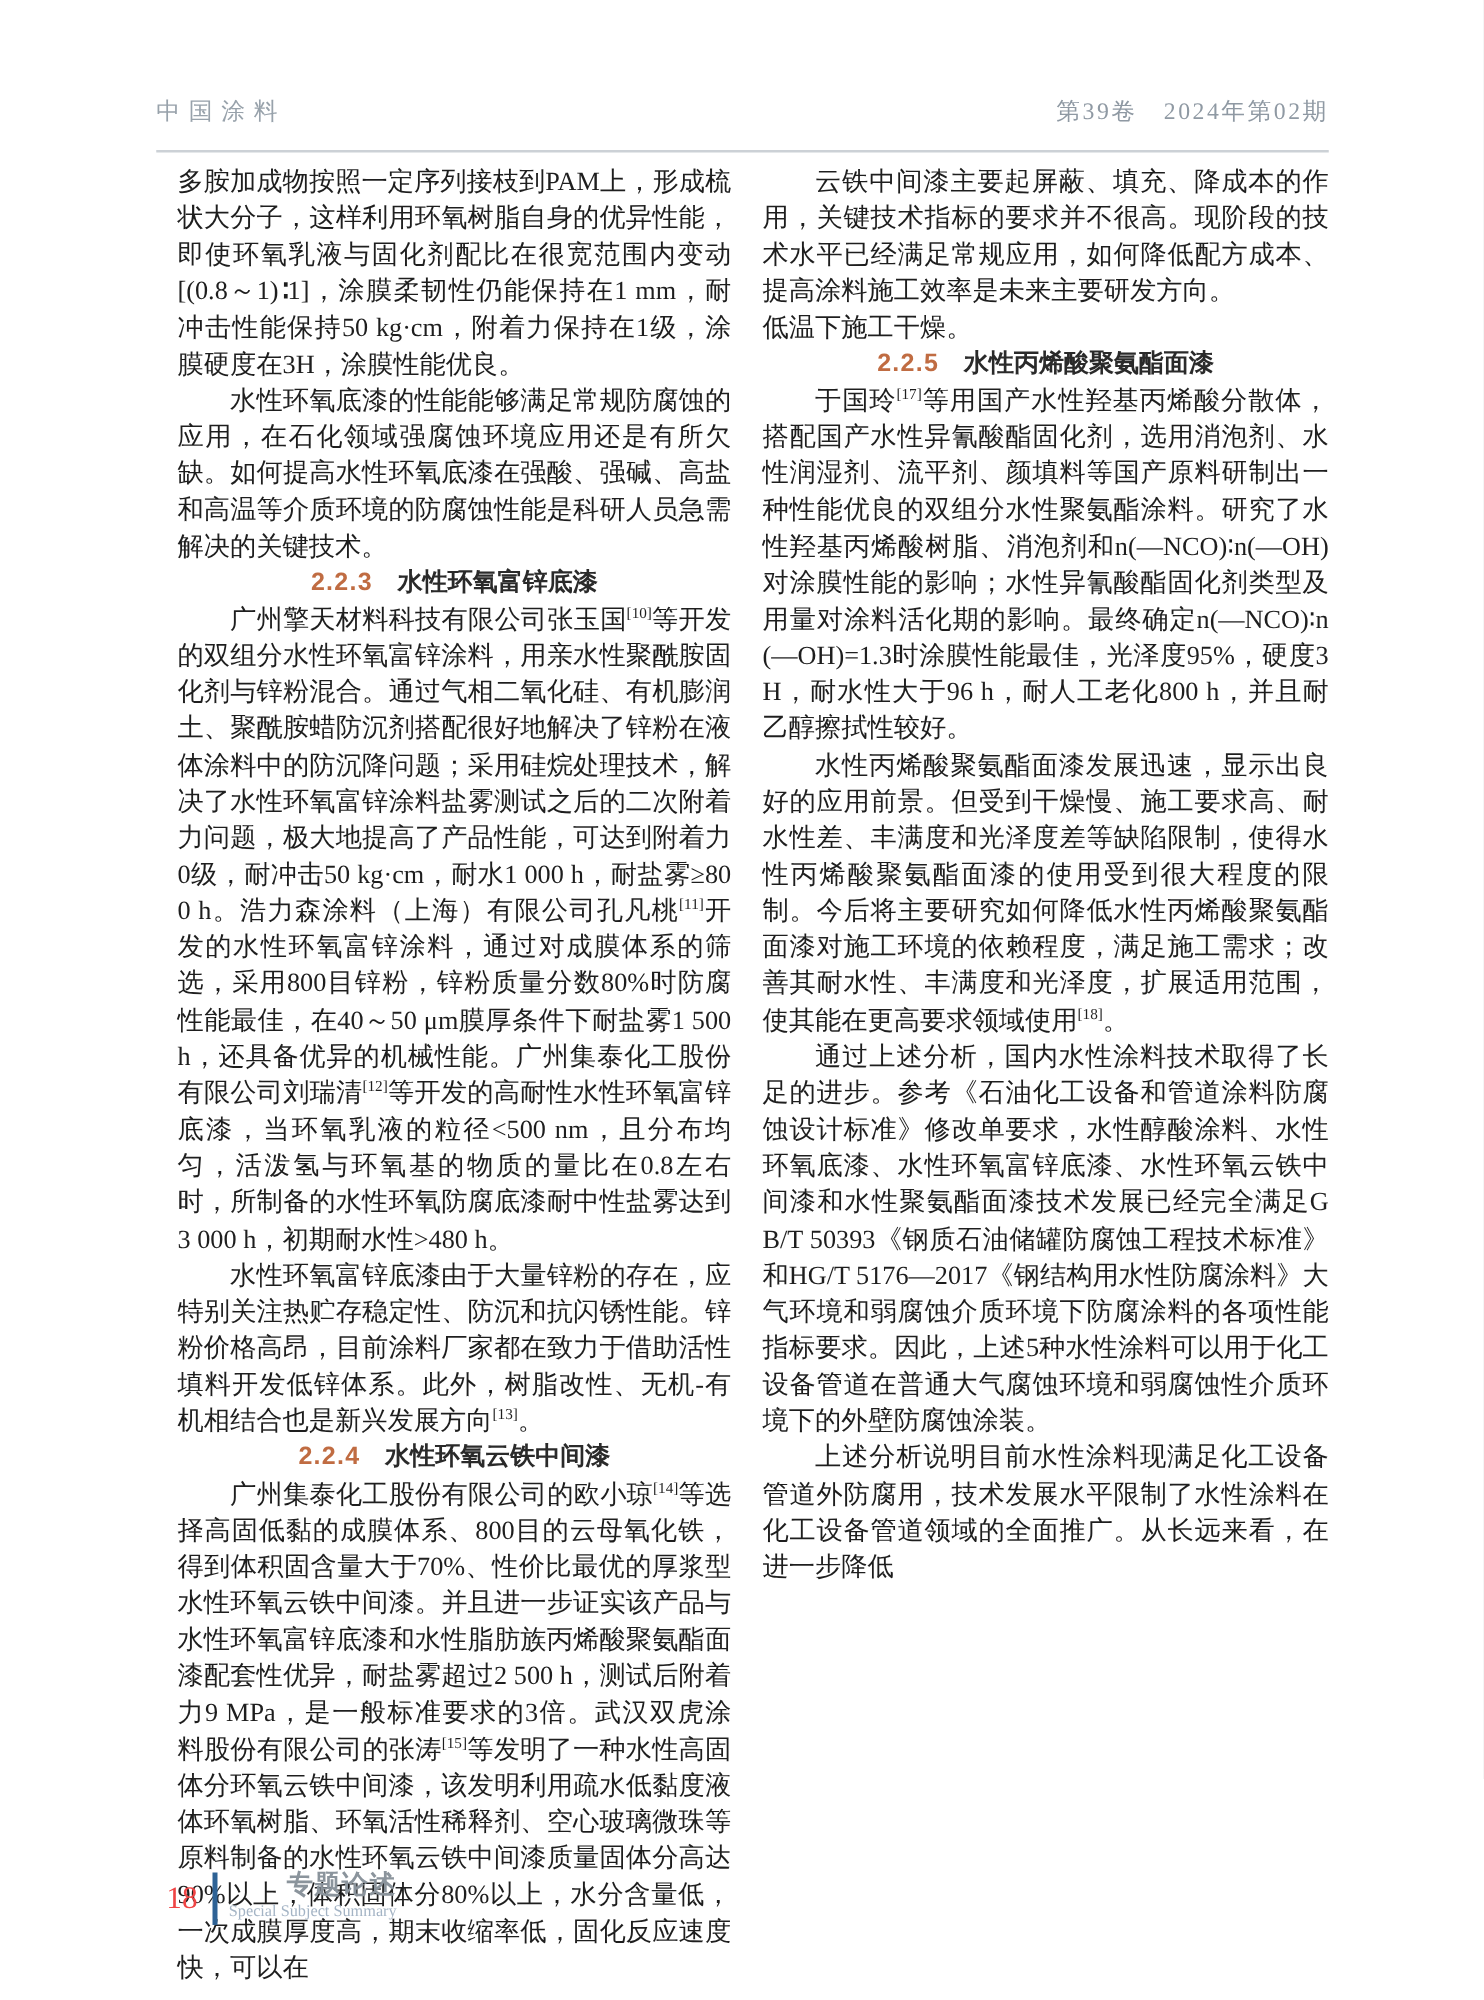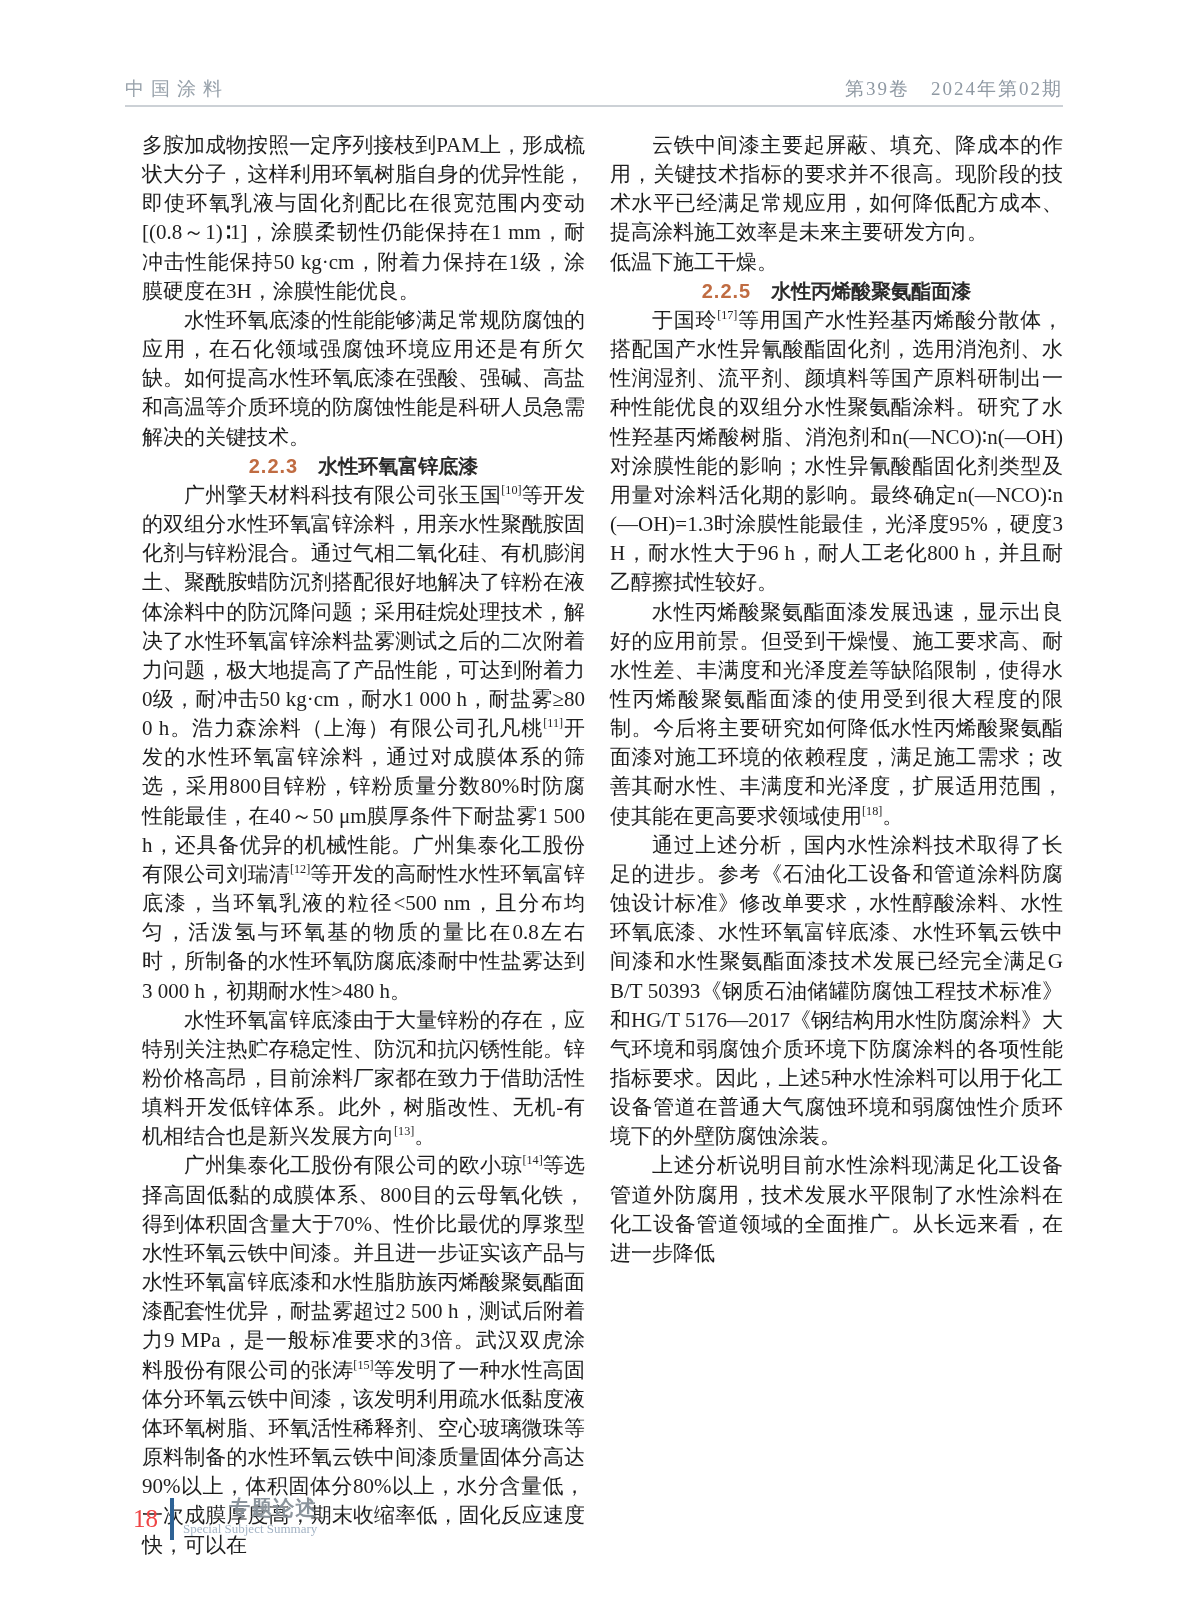--- a/index.html
+++ b/index.html
@@ -9,21 +9,21 @@
     margin:0 auto;
     background:#ffffff;
     font-family:"Liberation Serif","DejaVu Serif",serif;
     color:#1e1e1e;
     overflow:hidden;
   }
   
   .runhead{
     position:absolute;left:125px;top:76px;width:938px;
     display:flex;justify-content:space-between;align-items:flex-end;
-    padding-bottom:3px;
+    padding-bottom:18px;
     border-bottom:2px solid #ccd1d6;
     font-size:19px;color:#98a2ab;
   }
   .runhead .jname{letter-spacing:7px;}
   .runhead .jissue{letter-spacing:2px;color:#8f99a3;font-family:Liberation Serif, serif;}
   
   .col{
     position:absolute;top:131px;
     font-size:21px;line-height:29.15px;
     text-align:justify;
@@ -82,20 +82,21 @@
     <span class="jname">中国涂料</span>
     <span class="jissue">第39卷　2024年第02期</span>
   </div>
 
   <div class="col col-left" id="col-left">
       <p class="para">多胺加成物按照一定序列接枝到PAM上，形成梳状大分子，这样利用环氧树脂自身的优异性能，即使环氧乳液与固化剂配比在很宽范围内变动[(0.8～1)∶1]，涂膜柔韧性仍能保持在1 mm，耐冲击性能保持50 kg·cm，附着力保持在1级，涂膜硬度在3H，涂膜性能优良。</p>
       <p class="para indent">水性环氧底漆的性能能够满足常规防腐蚀的应用，在石化领域强腐蚀环境应用还是有所欠缺。如何提高水性环氧底漆在强酸、强碱、高盐和高温等介质环境的防腐蚀性能是科研人员急需解决的关键技术。</p>
       <div class="h2"><span class="h2num">2.2.3</span><span class="h2title">水性环氧富锌底漆</span></div>
       <p class="para indent">广州擎天材料科技有限公司张玉国<sup>[10]</sup>等开发的双组分水性环氧富锌涂料，用亲水性聚酰胺固化剂与锌粉混合。通过气相二氧化硅、有机膨润土、聚酰胺蜡防沉剂搭配很好地解决了锌粉在液体涂料中的防沉降问题；采用硅烷处理技术，解决了水性环氧富锌涂料盐雾测试之后的二次附着力问题，极大地提高了产品性能，可达到附着力0级，耐冲击50 kg·cm，耐水1 000 h，耐盐雾≥800 h。浩力森涂料（上海）有限公司孔凡桃<sup>[11]</sup>开发的水性环氧富锌涂料，通过对成膜体系的筛选，采用800目锌粉，锌粉质量分数80%时防腐性能最佳，在40～50 μm膜厚条件下耐盐雾1 500 h，还具备优异的机械性能。广州集泰化工股份有限公司刘瑞清<sup>[12]</sup>等开发的高耐性水性环氧富锌底漆，当环氧乳液的粒径&lt;500 nm，且分布均匀，活泼氢与环氧基的物质的量比在0.8左右时，所制备的水性环氧防腐底漆耐中性盐雾达到3 000 h，初期耐水性&gt;480 h。</p>
       <p class="para indent">水性环氧富锌底漆由于大量锌粉的存在，应特别关注热贮存稳定性、防沉和抗闪锈性能。锌粉价格高昂，目前涂料厂家都在致力于借助活性填料开发低锌体系。此外，树脂改性、无机-有机相结合也是新兴发展方向<sup>[13]</sup>。</p>
+      <div class="h2"><span class="h2num">2.2.4</span><span class="h2title">水性环氧云铁中间漆</span></div>
       <p class="para indent">广州集泰化工股份有限公司的欧小琼<sup>[14]</sup>等选择高固低黏的成膜体系、800目的云母氧化铁，得到体积固含量大于70%、性价比最优的厚浆型水性环氧云铁中间漆。并且进一步证实该产品与水性环氧富锌底漆和水性脂肪族丙烯酸聚氨酯面漆配套性优异，耐盐雾超过2 500 h，测试后附着力9 MPa，是一般标准要求的3倍。武汉双虎涂料股份有限公司的张涛<sup>[15]</sup>等发明了一种水性高固体分环氧云铁中间漆，该发明利用疏水低黏度液体环氧树脂、环氧活性稀释剂、空心玻璃微珠等原料制备的水性环氧云铁中间漆质量固体分高达90%以上，体积固体分80%以上，水分含量低，一次成膜厚度高，期末收缩率低，固化反应速度快，可以在</p>
     </div>
   <div class="col col-right" id="col-right">
       <p class="para indent">云铁中间漆主要起屏蔽、填充、降成本的作用，关键技术指标的要求并不很高。现阶段的技术水平已经满足常规应用，如何降低配方成本、提高涂料施工效率是未来主要研发方向。</p>
       <p class="para">低温下施工干燥。</p>
       <div class="h2"><span class="h2num">2.2.5</span><span class="h2title">水性丙烯酸聚氨酯面漆</span></div>
       <p class="para indent">于国玲<sup>[17]</sup>等用国产水性羟基丙烯酸分散体，搭配国产水性异氰酸酯固化剂，选用消泡剂、水性润湿剂、流平剂、颜填料等国产原料研制出一种性能优良的双组分水性聚氨酯涂料。研究了水性羟基丙烯酸树脂、消泡剂和n(—NCO)∶n(—OH)对涂膜性能的影响；水性异氰酸酯固化剂类型及用量对涂料活化期的影响。最终确定n(—NCO)∶n(—OH)=1.3时涂膜性能最佳，光泽度95%，硬度3H，耐水性大于96 h，耐人工老化800 h，并且耐乙醇擦拭性较好。</p>
       <p class="para indent">水性丙烯酸聚氨酯面漆发展迅速，显示出良好的应用前景。但受到干燥慢、施工要求高、耐水性差、丰满度和光泽度差等缺陷限制，使得水性丙烯酸聚氨酯面漆的使用受到很大程度的限制。今后将主要研究如何降低水性丙烯酸聚氨酯面漆对施工环境的依赖程度，满足施工需求；改善其耐水性、丰满度和光泽度，扩展适用范围，使其能在更高要求领域使用<sup>[18]</sup>。</p>
       <p class="para indent">通过上述分析，国内水性涂料技术取得了长足的进步。参考《石油化工设备和管道涂料防腐蚀设计标准》修改单要求，水性醇酸涂料、水性环氧底漆、水性环氧富锌底漆、水性环氧云铁中间漆和水性聚氨酯面漆技术发展已经完全满足GB/T 50393《钢质石油储罐防腐蚀工程技术标准》和HG/T 5176—2017《钢结构用水性防腐涂料》大气环境和弱腐蚀介质环境下防腐涂料的各项性能指标要求。因此，上述5种水性涂料可以用于化工设备管道在普通大气腐蚀环境和弱腐蚀性介质环境下的外壁防腐蚀涂装。</p>
       <p class="para indent">上述分析说明目前水性涂料现满足化工设备管道外防腐用，技术发展水平限制了水性涂料在化工设备管道领域的全面推广。从长远来看，在进一步降低</p>

